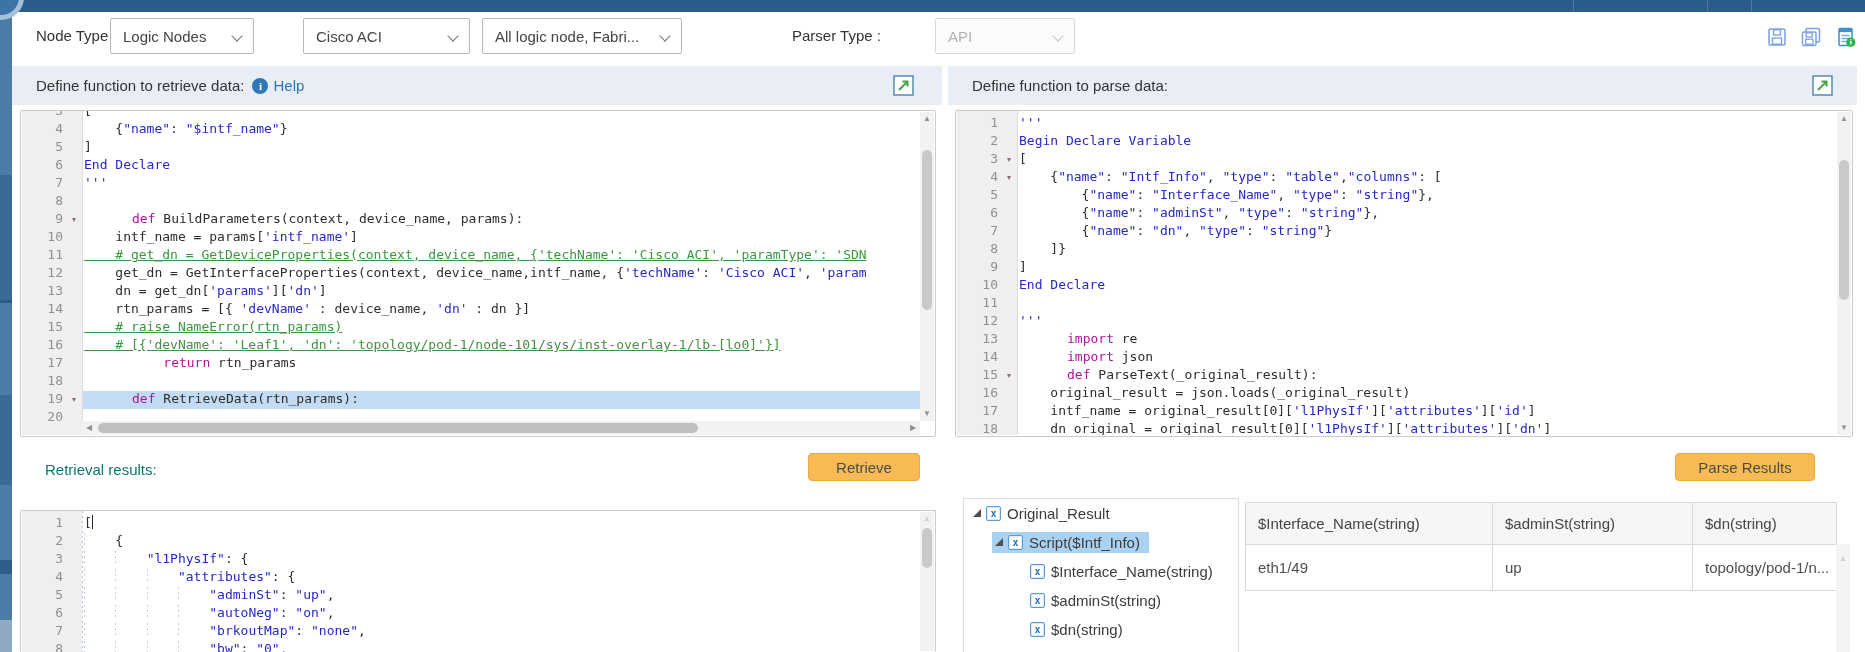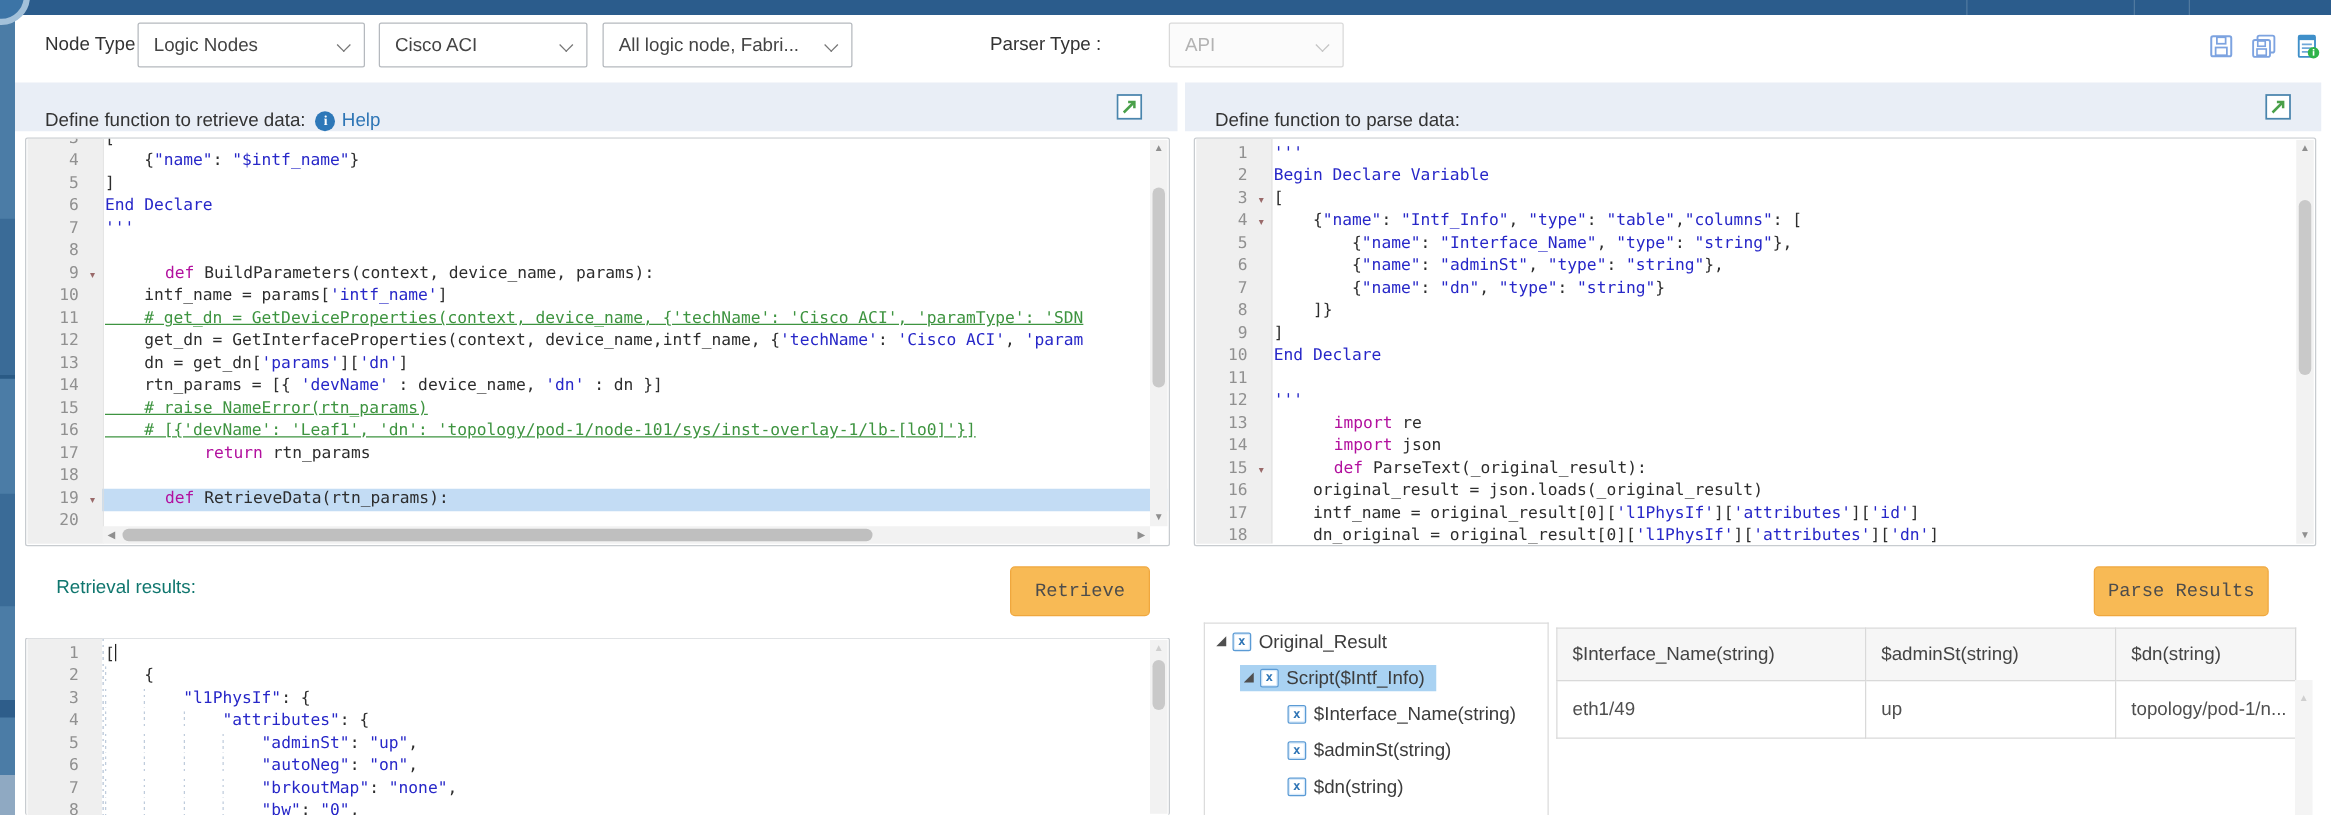--- a/index.html
+++ b/index.html
@@ -21,21 +21,21 @@
   .dropdown { top:18px; height:36px; border:1px solid #b5b9be; background:#fff;
     display:flex; align-items:center; padding:0 30px 0 12px; font-size:15px; color:#444;
     border-radius:2px; cursor:pointer; }
   .dropdown .chev { position:absolute; right:12px; top:13px; width:8px; height:8px;
     border-right:1.5px solid #767676; border-bottom:1.5px solid #767676; transform:rotate(45deg); }
   .dropdown.disabled { background:#fbfbfb; border-color:#d9d9d9; color:#b3b3b3; cursor:default; }
   .dropdown.disabled .chev { border-color:#c4c4c4; }
   .tool-icon { top:26px; width:22px; height:22px; cursor:pointer; }
 
   
-  .panel-head { top:66px; height:39px; background:#e9eef6; display:flex; align-items:flex-end; }
+  .panel-head { top:66px; height:39px; background:#e9eef6; display:flex; align-items:center; }
   .panel-title { font-size:15px; color:#333; }
   .info-dot { width:16px; height:16px; border-radius:50%; background:#2e78b8; color:#fff;
     font:bold 11px "Liberation Serif", serif; display:inline-flex; align-items:center;
     justify-content:center; margin:0 5px 0 8px; }
   .help-link { font-size:15px; color:#2e75b5; cursor:pointer; }
   .expand-btn { position:absolute; top:9px; width:21px; height:21px; cursor:pointer; }
 
   
   .editor { border:1px solid #c8ccd0; border-radius:2px; background:#fff; }
   .ed-clip { position:absolute; left:1px; right:1px; top:0; bottom:0; overflow:hidden;
@@ -59,23 +59,23 @@
   .vscroll { position:absolute; right:1px; top:1px; bottom:1px; width:14px; background:#f2f2f2; }
   .hscroll { position:absolute; left:61px; right:15px; bottom:1px; height:14px; background:#f2f2f2; }
   .sb-arr { color:#8f8f8f; font-size:8px; text-align:center; line-height:14px; width:14px; height:14px;
     position:absolute; cursor:pointer; }
   .sb-arr.dim { color:#cfcfcf; }
   .vthumb { position:absolute; left:2px; width:10px; background:#c9c9c9; border-radius:5px; cursor:pointer; }
   .hthumb { position:absolute; top:2px; height:10px; background:#bfbfbf; border-radius:5px; cursor:pointer; }
 
   
   #results-label { top:452px; height:36px; line-height:36px; font-size:15px; color:#0f766e; }
-  .orange-btn { top:453px; height:40px; background:#f8ba55; border:1px solid #efa73e;
+  .orange-btn { top:453px; height:28px; background:#f8ba55; border:1px solid #efa73e;
     border-radius:4px; font-size:15px; color:#4c4c4c; display:flex; align-items:center;
-    justify-content:center; cursor:pointer; font-family:Liberation Mono, monospace; }
+    justify-content:center; cursor:pointer; font-family:Liberation Sans, sans-serif; }
 
   
   #var-tree { left:963px; top:498px; width:276px; height:154px; border:1px solid #dcdcdc;
     border-bottom:none; background:#fff; overflow:hidden; }
   .tree-row { height:29px; display:flex; align-items:center; cursor:pointer; }
   .tree-inner { display:inline-flex; align-items:center; padding:2px 9px 2px 3px; }
   .tree-row.selected .tree-inner { background:#a9d2f2; }
   .tri { width:0; height:0; border-left:8px solid transparent; border-bottom:8px solid #4f4f4f;
     margin:0 5px 2px 0; flex:none; }
   .tri-slot { width:13px; flex:none; }
@@ -106,21 +106,21 @@
   <div class="abs" id="side-strip">
     <div class="abs strip-seg" style="top:163px;height:125px;background:#3a6b97"></div>
     <div class="abs strip-seg" style="top:288px;height:3px;background:#2a5a85"></div>
     <div class="abs strip-seg" style="top:383px;height:90px;background:#3a6b97"></div>
     <div class="abs strip-seg" style="top:548px;height:14px;background:#2e5d8a"></div>
     <div class="abs strip-seg" style="top:608px;height:44px;background:#8fa9c2"></div>
   </div>
   <div class="abs" id="corner-circle"></div>
 
   <div class="abs tb-label" style="left:36px">Node Type :</div>
-  <div class="abs dropdown" style="left:110px;width:182px">
+  <div class="abs dropdown" style="left:110px;width:144px">
     <span>Logic Nodes</span>
     <span class="chev"></span>
   </div>
   <div class="abs dropdown" style="left:303px;width:167px">
     <span>Cisco ACI</span>
     <span class="chev"></span>
   </div>
   <div class="abs dropdown" style="left:482px;width:200px">
     <span>All logic node, Fabri...</span>
     <span class="chev"></span>

